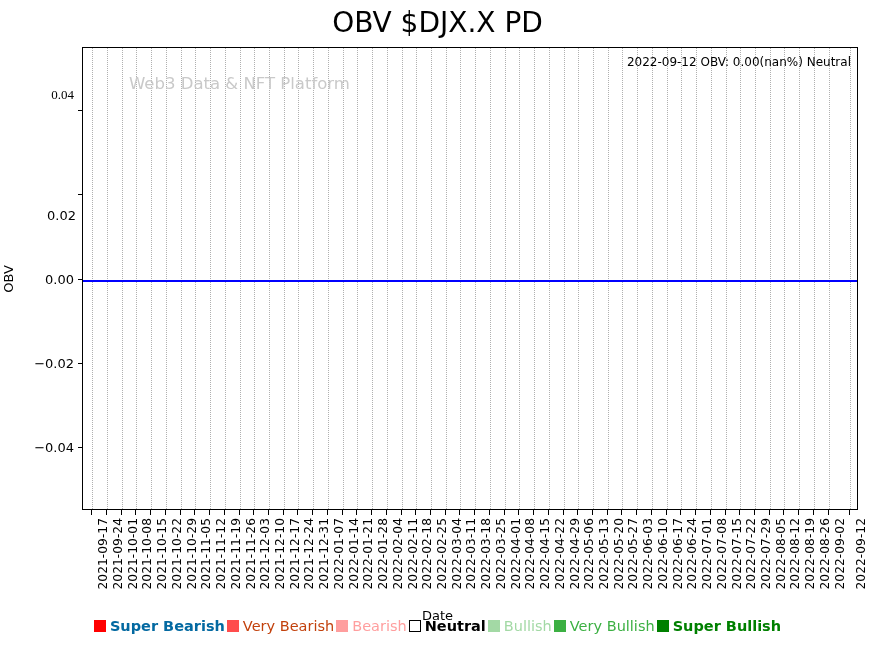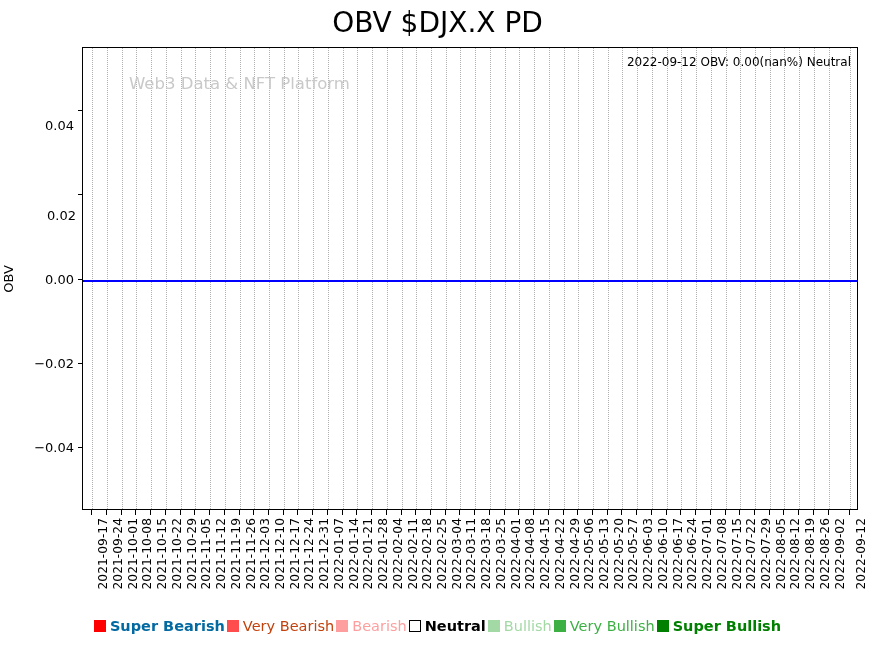--- a/index.html
+++ b/index.html
@@ -223,21 +223,21 @@
         <div class="vgrid" style="left: 766.69px;"></div>
       </div>
     <div id="zero-line" style="top: 231.5px; border-top-color: rgb(0, 0, 255);"></div>
     <div id="annotation">2022-09-12 OBV: 0.00(nan%) Neutral</div>
     <div id="watermark">
       <div>Web3 Data &amp; NFT Platform</div>
     </div>
   </div>
 
   <div id="yaxis-layer">
-      <div class="ytick-label" style="top: 125px; right: 801px;">0.04</div>
+      <div class="ytick-label" style="top: 95px; right: 801px; font-family: Liberation Serif, serif;">0.04</div>
       <div class="ytick-mark" style="left: 78px; top: 110.136px;"></div>
       <div class="ytick-label" style="top: 194.318px; right: 799px; margin-top: 21px;">0.02</div>
       <div class="ytick-mark" style="left: 78px; top: 194.318px;"></div>
       <div class="ytick-label" style="top: 278.5px; right: 801px;">0.00</div>
       <div class="ytick-mark" style="left: 78px; top: 278.5px;"></div>
       <div class="ytick-label" style="top: 362.682px; right: 801px;">−0.02</div>
       <div class="ytick-mark" style="left: 78px; top: 362.682px;"></div>
       <div class="ytick-label" style="top: 446.864px; right: 801px;">−0.04</div>
       <div class="ytick-mark" style="left: 78px; top: 446.864px;"></div>
     </div>
@@ -342,20 +342,21 @@
       <div class="xtick-label" style="left: 788.47px;">2022-08-12</div>
       <div class="xtick-mark" style="left: 798.2px;"></div>
       <div class="xtick-label" style="left: 803.2px;">2022-08-19</div>
       <div class="xtick-mark" style="left: 812.92px;"></div>
       <div class="xtick-label" style="left: 817.92px;">2022-08-26</div>
       <div class="xtick-mark" style="left: 827.65px;"></div>
       <div class="xtick-label" style="left: 832.65px;">2022-09-02</div>
       <div class="xtick-mark" style="left: 848.69px;"></div>
       <div class="xtick-label" style="left: 853.69px;">2022-09-12</div>
     </div>
+  <div id="xlabel">Date</div>
 
   <div id="legend">
       <div class="legend-entry">
         <span class="legend-swatch" style="background: rgb(255, 0, 0);"></span>
         <span class="legend-label" style="color: #0369a1; font-weight: bold;">Super Bearish</span>
       </div>
       <div class="legend-entry">
         <span class="legend-swatch" style="background: rgb(255, 77, 77);"></span>
         <span class="legend-label" style="color: #c2410c;">Very Bearish</span>
       </div>

